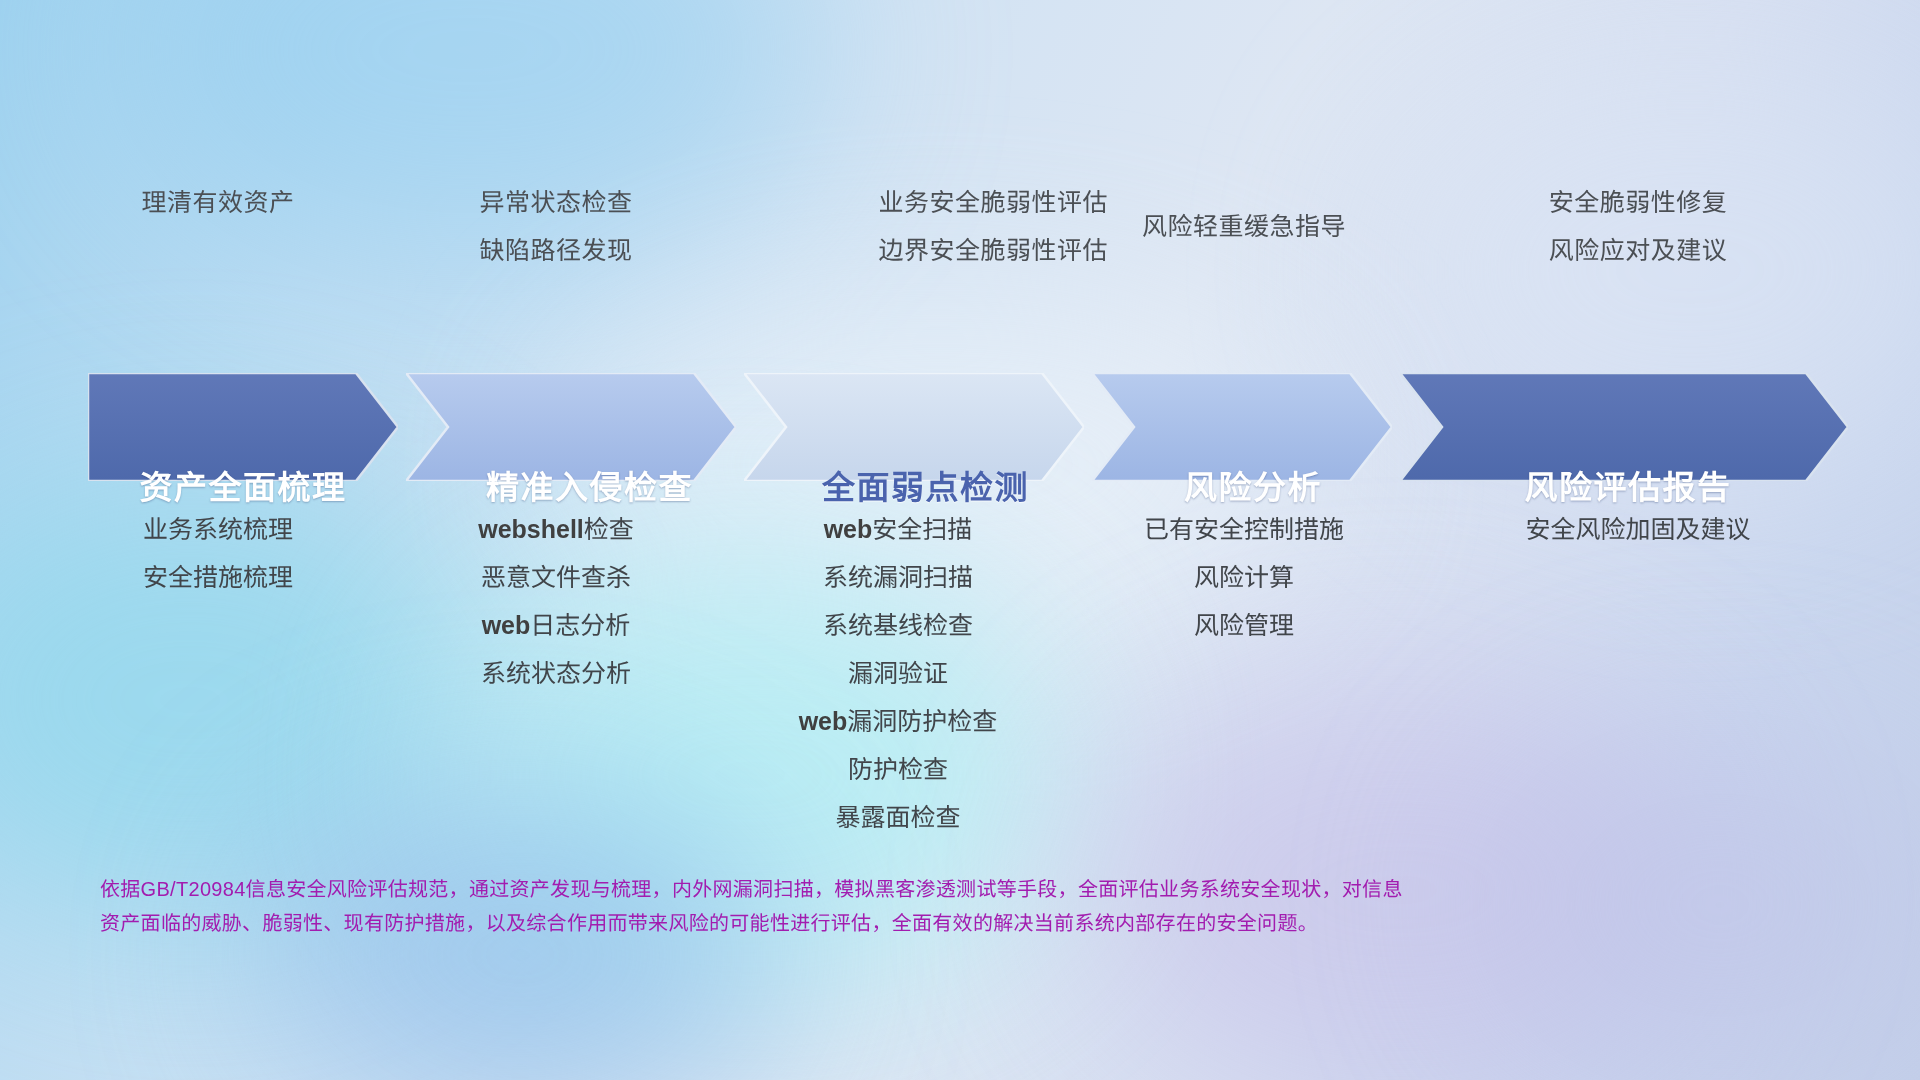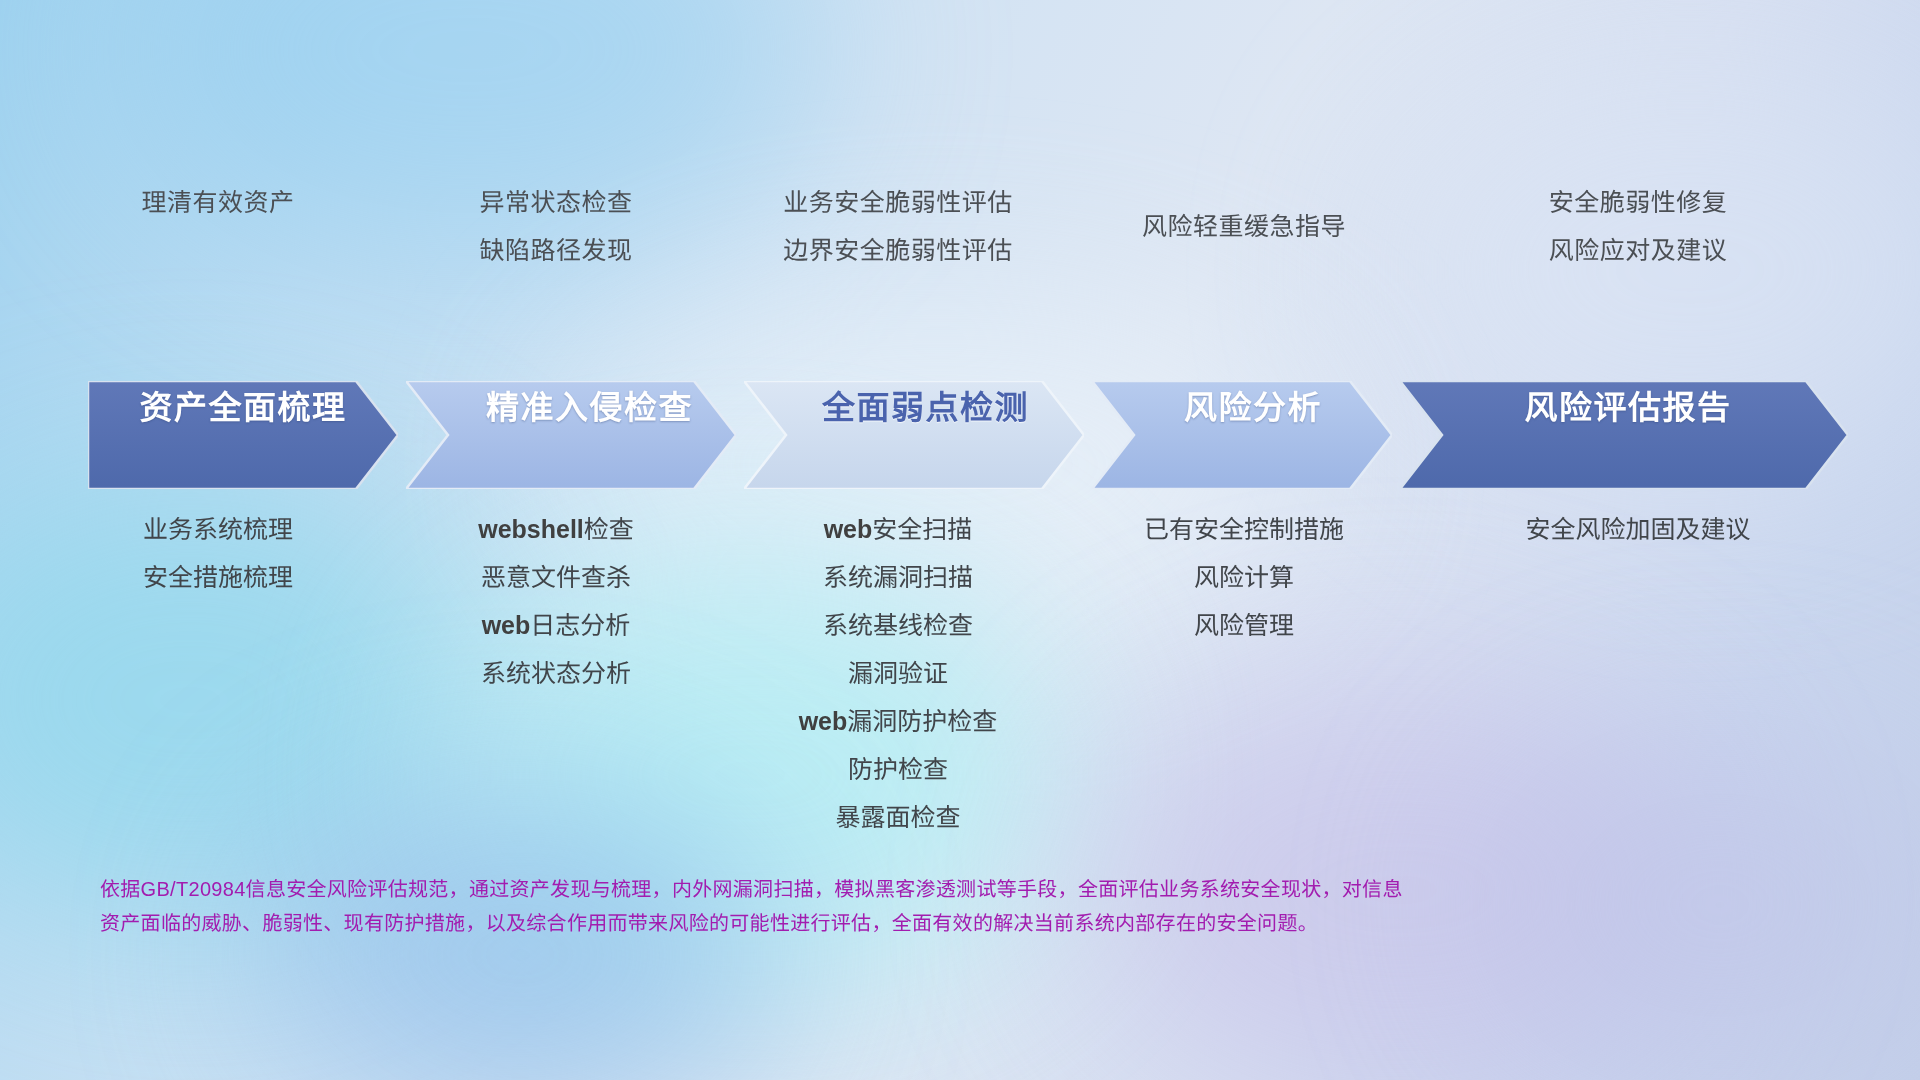--- a/index.html
+++ b/index.html
@@ -72,24 +72,24 @@
   
   #arrow-band {
     position: absolute;
     left: 88px;
     top: 365px;
     width: 1760px;
     height: 108px;
   }
   .chev {
     position: absolute;
-    top: 16px;
+    top: 8px;
     height: 136px;
     display: flex;
-    align-items: flex-start;
+    align-items: flex-end;
     justify-content: center;
     box-sizing: border-box;
   }
   .chev-shape {
     position: absolute;
     inset: 0;
   }
   .chev-label {
     position: relative;
     font-size: 33px;
@@ -158,21 +158,21 @@
 <div id="content">
 
   <div id="top-notes">
       <div class="top-note" style="width: 420px; left: 8px; top: 0px;">
         <div>理清有效资产</div>
       </div>
       <div class="top-note" style="width: 420px; left: 346px; top: 0px;">
         <div>异常状态检查</div>
         <div>缺陷路径发现</div>
       </div>
-      <div class="top-note" style="width: 420px; left: 688px; top: 0px;">
+      <div class="top-note" style="width: 420px; left: 688px; top: 0px; text-align: right;">
         <div>业务安全脆弱性评估</div>
         <div>边界安全脆弱性评估</div>
       </div>
       <div class="top-note" style="width: 420px; left: 1034px; top: 24px;">
         <div>风险轻重缓急指导</div>
       </div>
       <div class="top-note" style="width: 420px; left: 1428px; top: 0px;">
         <div>安全脆弱性修复</div>
         <div>风险应对及建议</div>
       </div>

